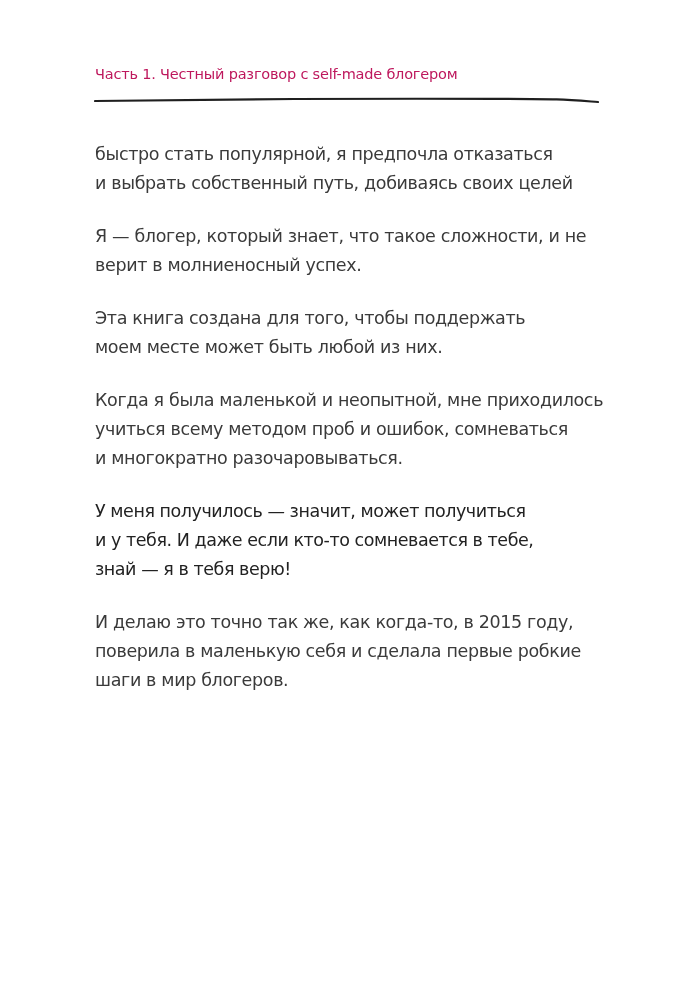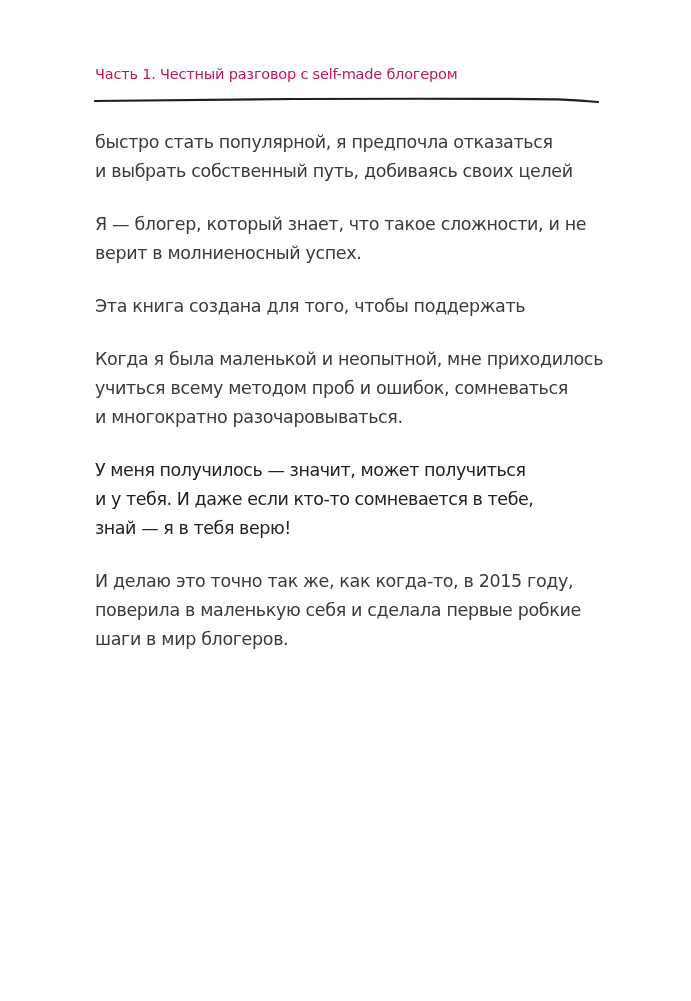--- a/index.html
+++ b/index.html
@@ -27,21 +27,21 @@
     .header-rule {
       position: absolute;
       left: 94px;
       top: 94px;
       width: 505px;
       height: 12px;
     }
     .body-text {
       position: absolute;
       left: 95px;
-      top: 128px;
+      top: 140px;
       width: 520px;
       font-size: 17.5px;
       line-height: 29px;
       letter-spacing: -0.35px;
       color: #3a3a3a;
     }
     .para {
       margin: 0 0 24px 0;
     }
     .line {
@@ -67,20 +67,21 @@
   <p class="para">
     <span class="line">быстро стать популярной, я предпочла отказаться</span>
     <span class="line">и выбрать собственный путь, добиваясь своих целей</span>
   </p>
   <p class="para">
     <span class="line">Я — блогер, который знает, что такое сложности, и не</span>
     <span class="line">верит в молниеносный успех.</span>
   </p>
   <p class="para">
     <span class="line">Эта книга создана для того, чтобы поддержать</span>
+    <span class="line">моем месте может быть любой из них.</span>
   </p>
   <p class="para">
     <span class="line">Когда я была маленькой и неопытной, мне приходилось</span>
     <span class="line">учиться всему методом проб и ошибок, сомневаться</span>
     <span class="line">и многократно разочаровываться.</span>
   </p>
   <p class="para bold">
     <span class="line">У меня получилось — значит, может получиться</span>
     <span class="line">и у тебя. И даже если кто-то сомневается в тебе,</span>
     <span class="line">знай — я в тебя верю!</span>

